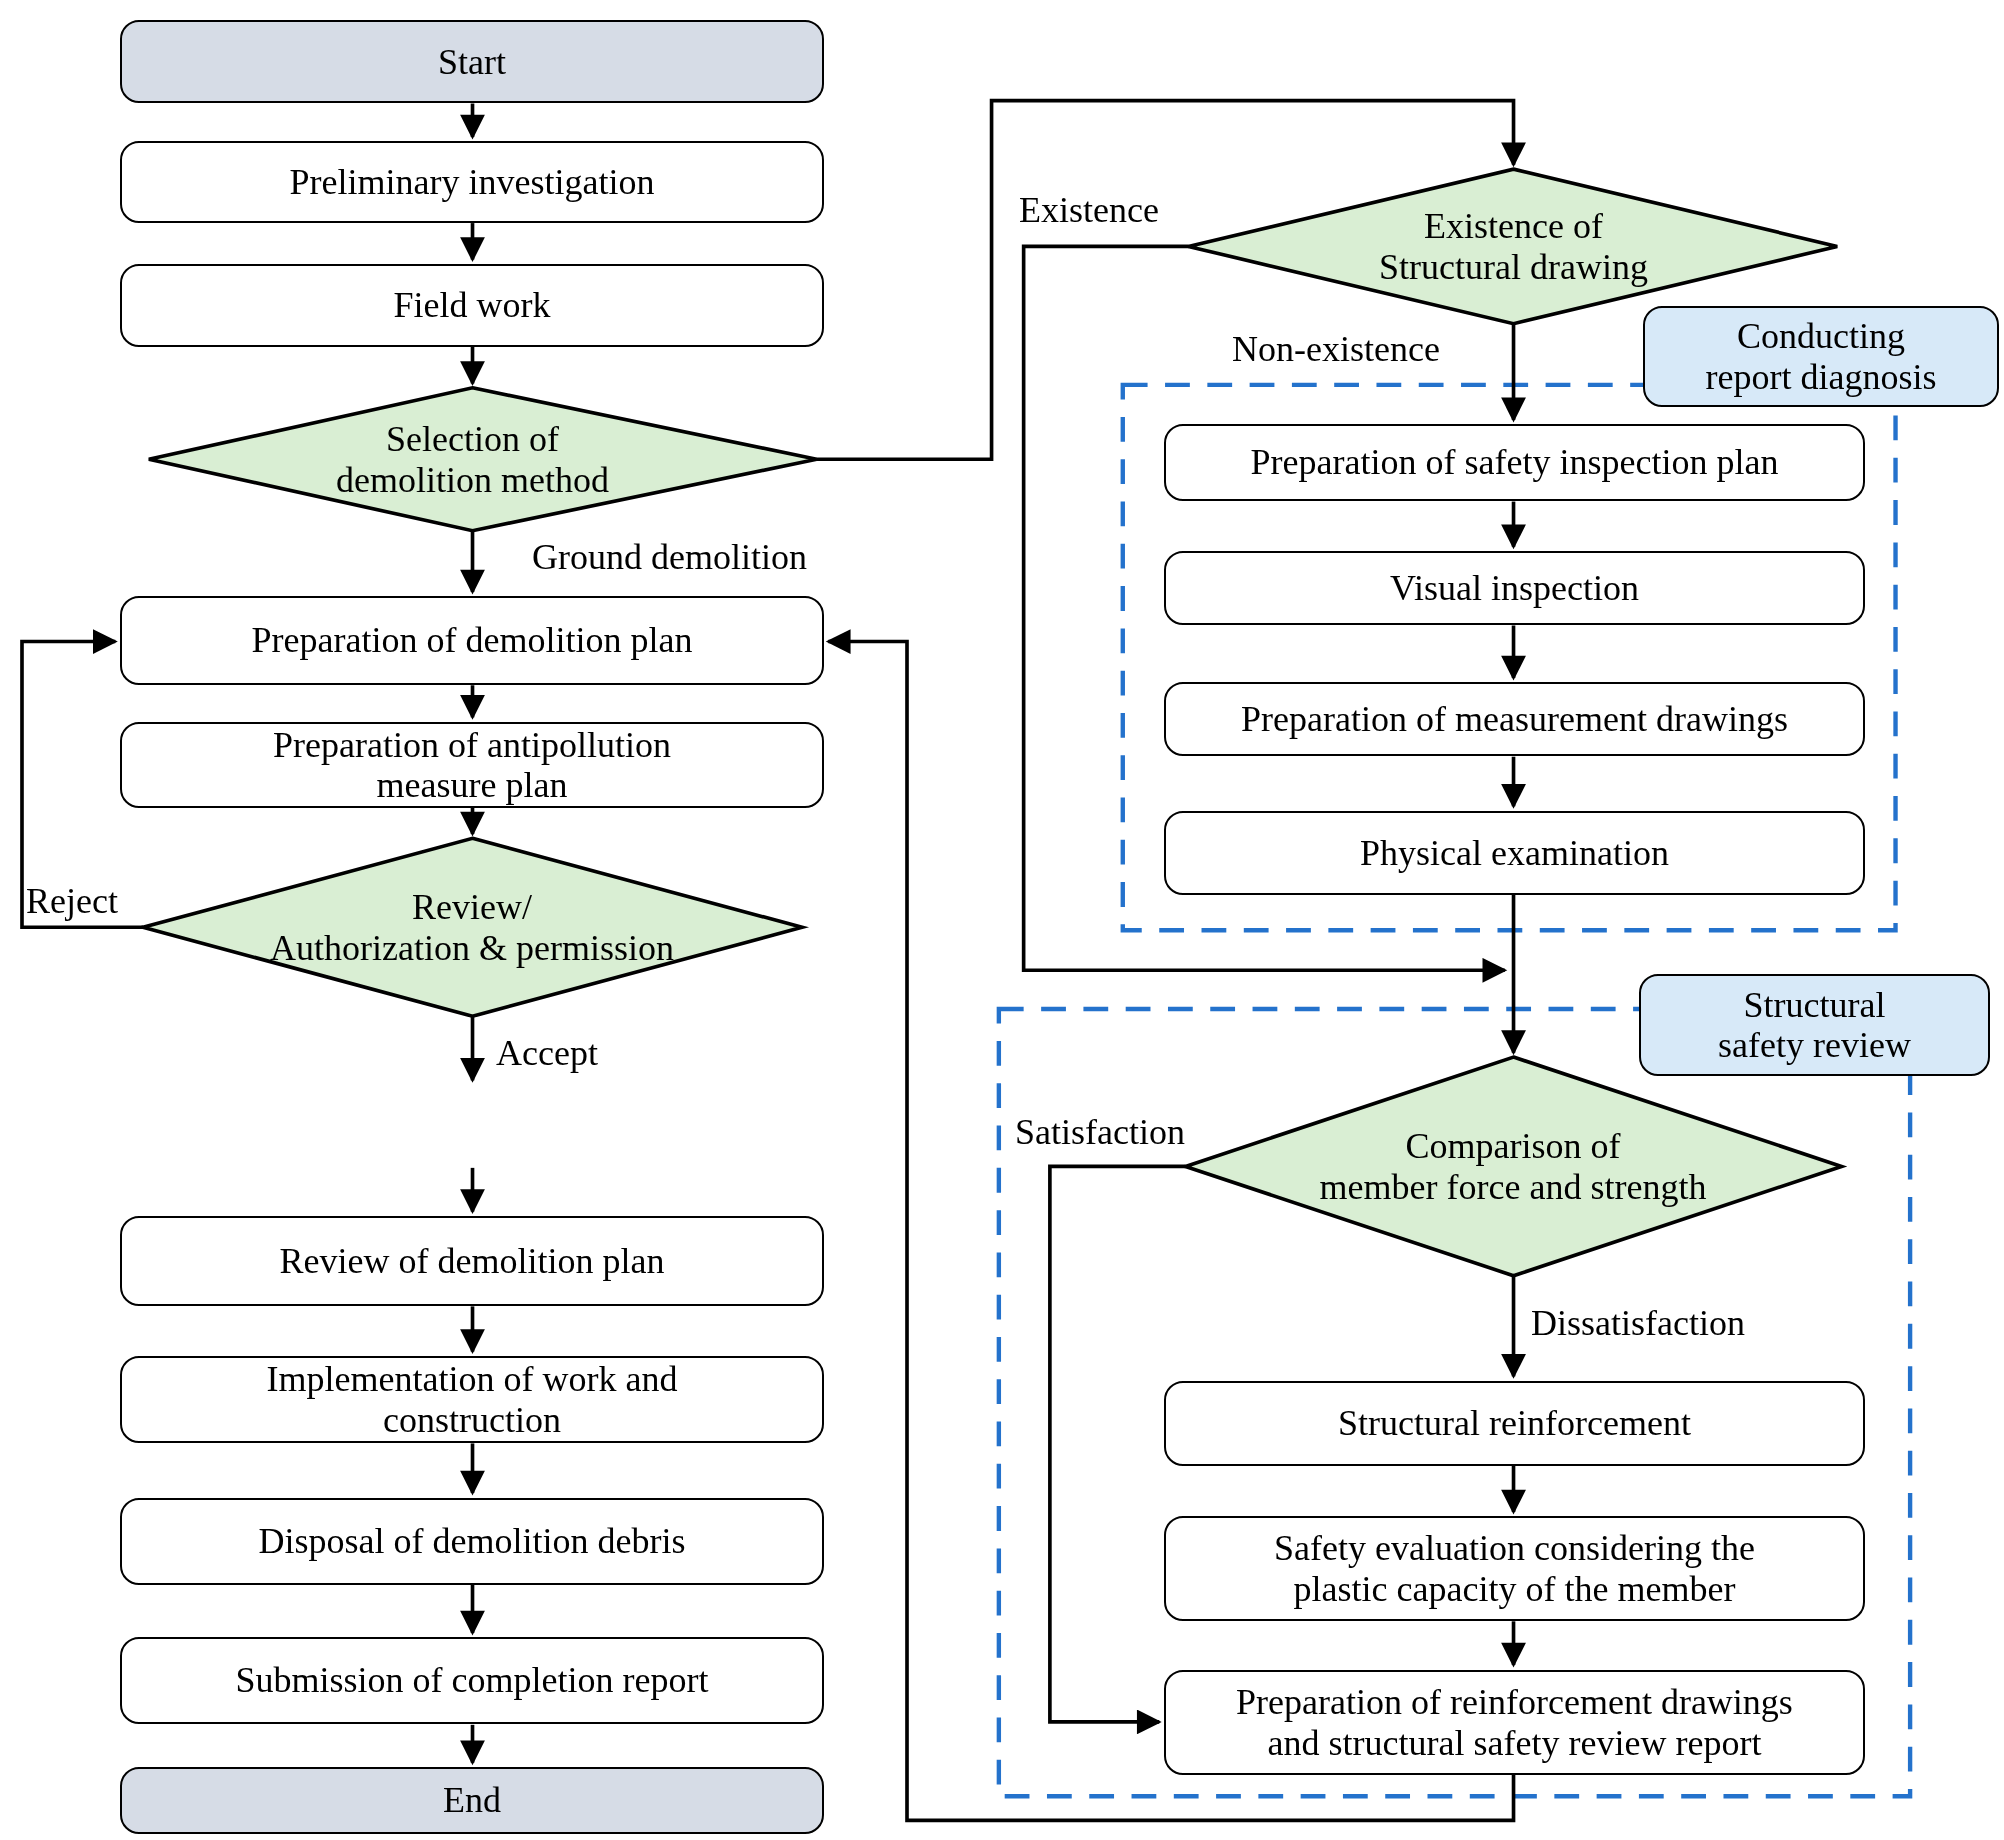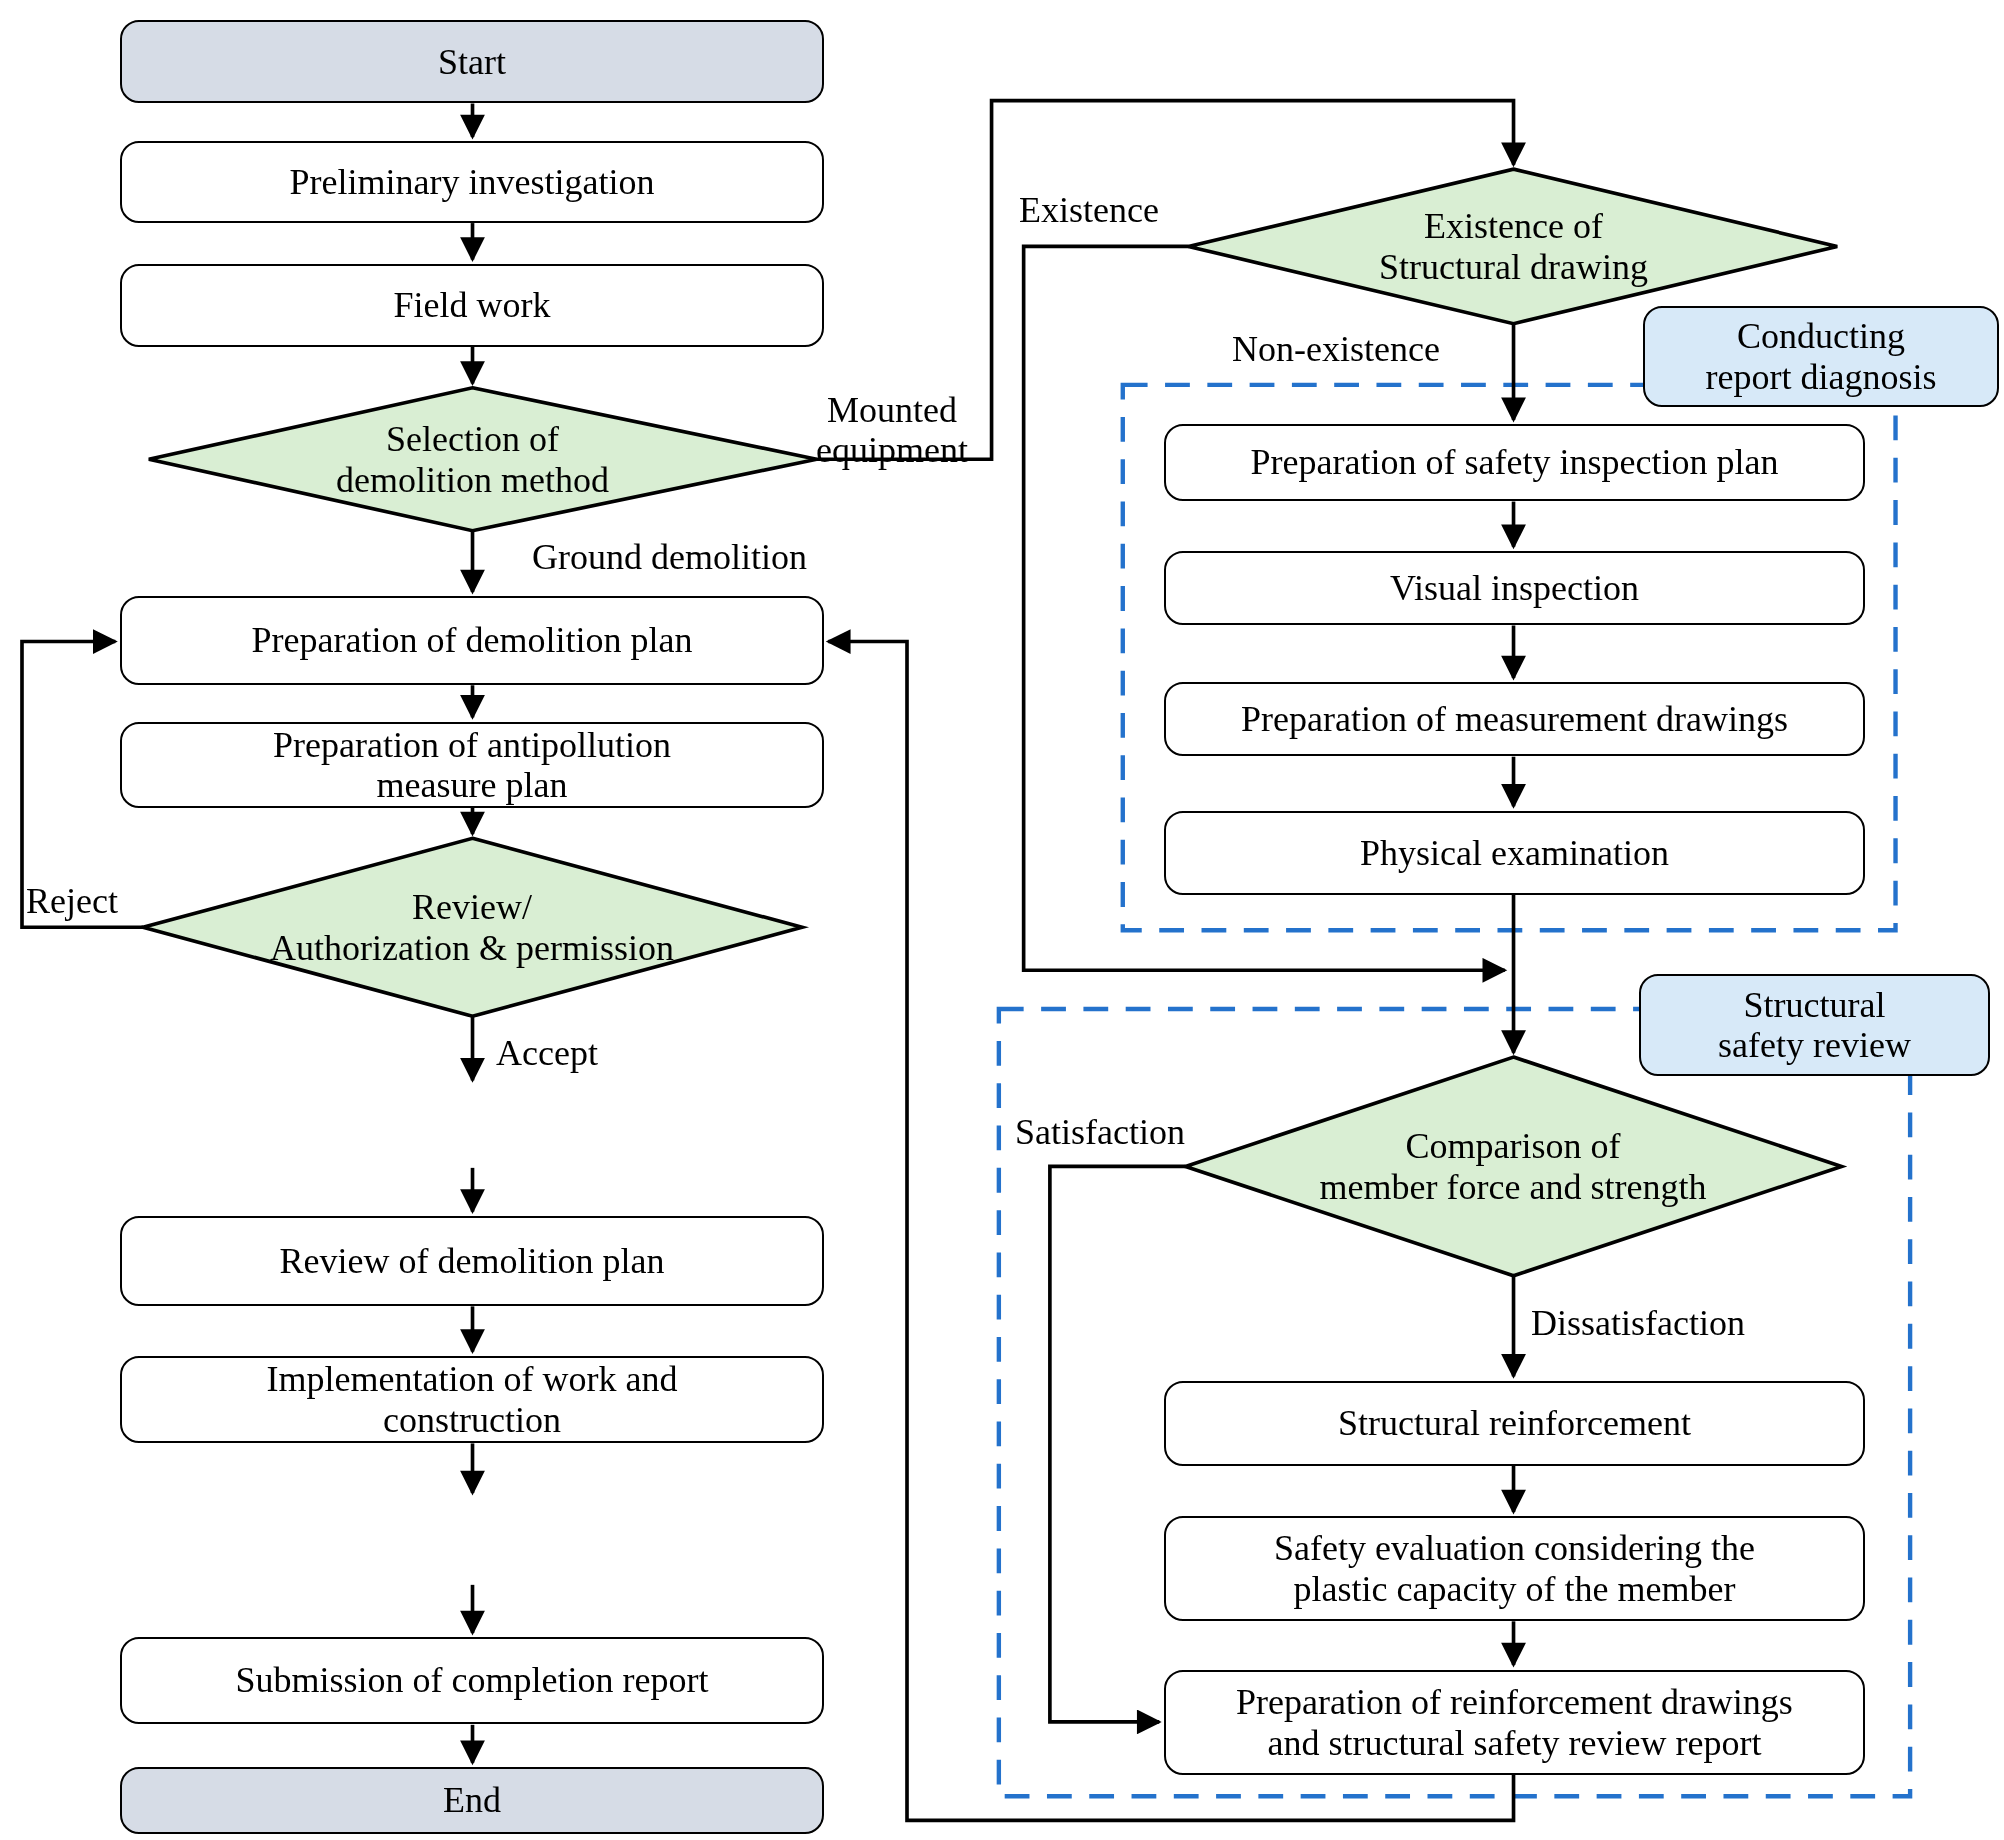--- a/index.html
+++ b/index.html
@@ -71,20 +71,21 @@
   <div class="node dtext" style="left:254px;top:417px;width:437px;height:85px;">Selection of
 demolition method</div>
   <div class="node box" style="left:120px;top:596px;width:704px;height:89px;">Preparation of demolition plan</div>
   <div class="node box" style="left:120px;top:722px;width:704px;height:86px;">Preparation of antipollution
 measure plan</div>
   <div class="node dtext" style="left:217px;top:885px;width:510px;height:85px;">Review/
 Authorization &amp; permission</div>
   <div class="node box" style="left:120px;top:1216px;width:704px;height:90px;">Review of demolition plan</div>
   <div class="node box" style="left:120px;top:1356px;width:704px;height:87px;">Implementation of work and
 construction</div>
+  <div class="node box" style="left:120px;top:1498px;width:704px;height:87px;">Disposal of demolition debris</div>
   <div class="node box" style="left:120px;top:1637px;width:704px;height:87px;">Submission of completion report</div>
   <div class="node term" style="left:120px;top:1767px;width:704px;height:67px;">End</div>
 
   <div class="node dtext" style="left:1295px;top:204px;width:437px;height:85px;">Existence of
 Structural drawing</div>
   <div class="node box" style="left:1164px;top:424px;width:701px;height:77px;">Preparation of safety inspection plan</div>
   <div class="node box" style="left:1164px;top:551px;width:701px;height:74px;">Visual inspection</div>
   <div class="node box" style="left:1164px;top:682px;width:701px;height:74px;">Preparation of measurement drawings</div>
   <div class="node box" style="left:1164px;top:811px;width:701px;height:84px;">Physical examination</div>
   <div class="node dtext" style="left:1258px;top:1124px;width:510px;height:85px;">Comparison of
@@ -93,22 +94,20 @@
   <div class="node box" style="left:1164px;top:1516px;width:701px;height:105px;">Safety evaluation considering the
 plastic capacity of the member</div>
   <div class="node box" style="left:1164px;top:1670px;width:701px;height:105px;">Preparation of reinforcement drawings
 and structural safety review report</div>
 
   <div class="node note" style="left:1643px;top:306px;width:356px;height:101px;">Conducting
 report diagnosis</div>
   <div class="node note" style="left:1639px;top:974px;width:351px;height:102px;">Structural
 safety review</div>
 
-  <div class="elabel" style="left:795px;top:391px;width:194px;text-align:center;">Mounted
-equipment</div>
   <div class="elabel" style="left:532px;top:538px;">Ground demolition</div>
   <div class="elabel" style="left:26px;top:882px;">Reject</div>
   <div class="elabel" style="left:496px;top:1034px;">Accept</div>
   <div class="elabel" style="left:1019px;top:191px;">Existence</div>
   <div class="elabel" style="left:1232px;top:330px;width:233px;text-align:left;">Non-existence</div>
   <div class="elabel" style="left:1015px;top:1113px;">Satisfaction</div>
   <div class="elabel" style="left:1531px;top:1304px;">Dissatisfaction</div>
 
 </div>
 

